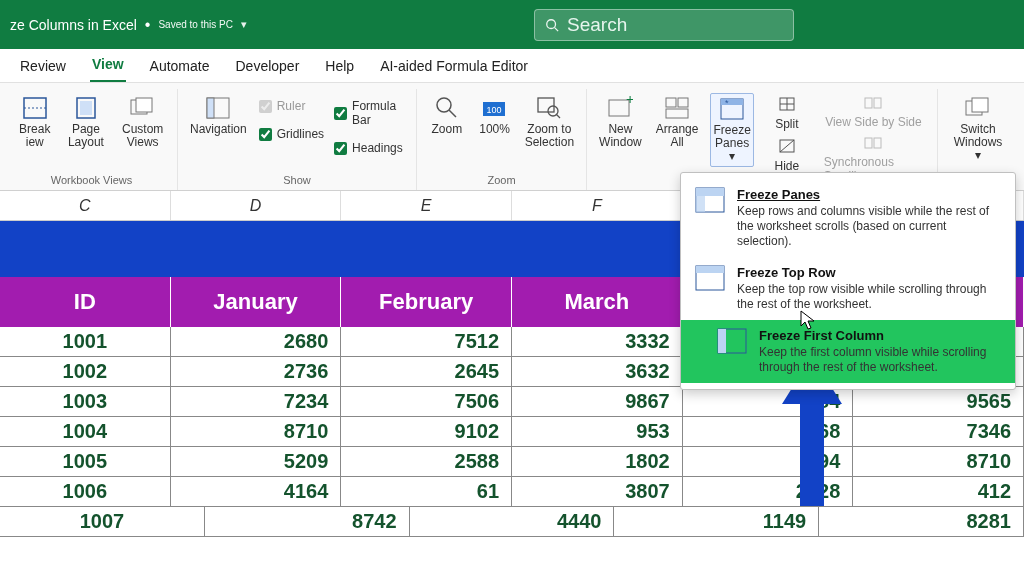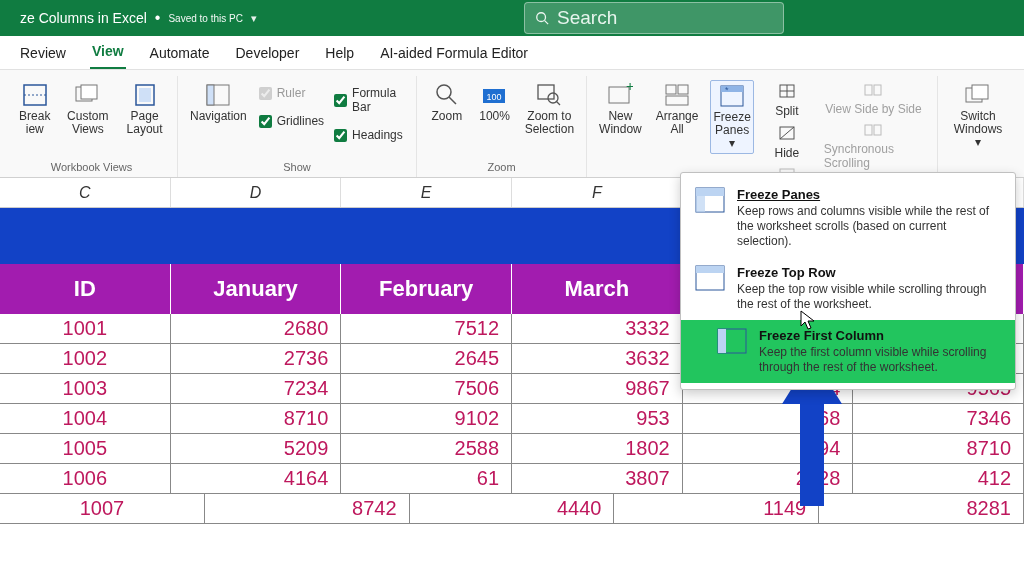--- a/index.html
+++ b/index.html
@@ -1,19 +1,19 @@
 <!DOCTYPE html>
 <html><head>
 <meta charset="utf-8">
 <style>
   * { box-sizing: border-box; margin: 0; padding: 0; font-family: "Segoe UI", sans-serif; }
   body { width: 1024px; height: 576px; overflow: hidden; background: #fff; }
 
   
-  .titlebar { height: 36px; background: #107c41; display: flex; align-items: center; color: #fff; padding: 0 20px; gap: 8px; }
+  .titlebar { height: 49px; background: #107c41; display: flex; align-items: center; color: #fff; padding: 0 10px; gap: 8px; }
   .titlebar .doc-title { font-size: 14px; }
   .titlebar .save-status { font-size: 10px; opacity: .95; }
   .titlebar .chev { font-size: 11px; opacity: .9; }
   .searchbox { margin-left: auto; margin-right: 220px; background: #0b6a37; background: rgba(255,255,255,.2); border: 1px solid rgba(255,255,255,.4); border-radius: 4px; padding: 4px 10px; width: 260px; display: flex; align-items: center; gap: 8px; color: #e7f5ee; font-size: 19px; }
   .searchbox svg { opacity:.9 }
 
   
   .tabs { height: 34px; display: flex; align-items: flex-end; gap: 22px; padding: 0 18px; border-bottom: 1px solid #e1e1e1; font-size: 14px; color: #222; }
   .tab { padding: 6px 2px 8px; cursor: pointer; }
   .tab.active { font-weight: 600; border-bottom: 2px solid #107c41; color: #107c41; }
@@ -42,21 +42,21 @@
   
   .blue-strip { height: 56px; background:#1242c6; }
 
   
   .tbl-header { height: 50px; background:#a21caf; display:flex; }
   .tbl-header .hcell { flex:1; display:flex; align-items:center; justify-content:center; color:#fff; font-weight:700; font-size:22px; border-right:1px solid #fff; }
 
   
   .data-grid { }
   .drow { display:flex; height:30px; }
-  .dcell { flex:1; border-right:1px solid #888; border-bottom:1px solid #888; display:flex; align-items:center; justify-content:flex-end; padding:0 12px; font-size:20px; font-weight:400; color:#be185d; }
+  .dcell { flex:1; border-right:1px solid #888; border-bottom:1px solid #888; display:flex; align-items:center; justify-content:flex-end; padding:0 12px; font-size:20px; font-weight:700; color:#14532d; }
   .dcell.idc { justify-content:center; }
 
   
   .freeze-menu { position:absolute; left:680px; top:172px; width:336px; background:#fff; border:1px solid #c0c0c0; box-shadow:0 4px 12px rgba(0,0,0,.2); border-radius:3px; z-index:30; padding:6px 0; }
   .fm-item { display:flex; gap:10px; padding:8px 14px; cursor:pointer; }
   .fm-item:hover, .fm-item.hover { background:#22c55e;padding-left:36px; }
   .fm-ico { width:32px; height:28px; flex:none; }
   .fm-txt .ttl { font-weight:700; font-size:13px; color:#111; text-decoration:underline; text-decoration-color:transparent; }
   .fm-txt .ttl.u { text-decoration-color:#111; }
   .fm-txt .desc { font-size:12px; color:#333; line-height:1.25; margin-top:2px; max-width:260px; }
@@ -99,37 +99,37 @@
     <div class="group-row">
       <div class="big-btn" style="width:40px">
         <span class="ico">
             <svg width="24" height="22">
               <rect x="1" y="1" width="22" height="20" fill="none" stroke="#2b579a" stroke-width="1.5"></rect>
               <line x1="1" y1="11" x2="23" y2="11" stroke="#2b579a" stroke-dasharray="2 2"></line>
             </svg>
           </span>
         <span class="lbl"><span>Break</span><br><span>iew</span></span>
       </div>
+      <div class="big-btn" style="width:48px">
+        <span class="ico">
+            <svg width="24" height="22">
+              <rect x="3" y="1" width="18" height="20" fill="none" stroke="#2b579a" stroke-width="1.5"></rect>
+              <rect x="6" y="4" width="12" height="14" fill="#cfe0f7"></rect>
+            </svg>
+          </span>
+        <span class="lbl"><span>Page</span><br><span>Layout</span></span>
+      </div>
       <div class="big-btn" style="width:52px">
         <span class="ico">
             <svg width="26" height="22">
               <rect x="1" y="3" width="16" height="14" fill="none" stroke="#777"></rect>
               <rect x="6" y="1" width="16" height="14" fill="#fff" stroke="#777"></rect>
             </svg>
           </span>
         <span class="lbl"><span>Custom</span><br><span>Views</span></span>
-      </div>
-      <div class="big-btn" style="width:48px">
-        <span class="ico">
-            <svg width="24" height="22">
-              <rect x="3" y="1" width="18" height="20" fill="none" stroke="#2b579a" stroke-width="1.5"></rect>
-              <rect x="6" y="4" width="12" height="14" fill="#cfe0f7"></rect>
-            </svg>
-          </span>
-        <span class="lbl"><span>Page</span><br><span>Layout</span></span>
       </div>
     </div>
     <div class="group-label">Workbook Views</div>
   </div>
 
   <div class="group" style="width:240px">
     <div class="group-row">
       <div class="big-btn" style="width:64px">
         <span class="ico">
             <svg width="26" height="24">

